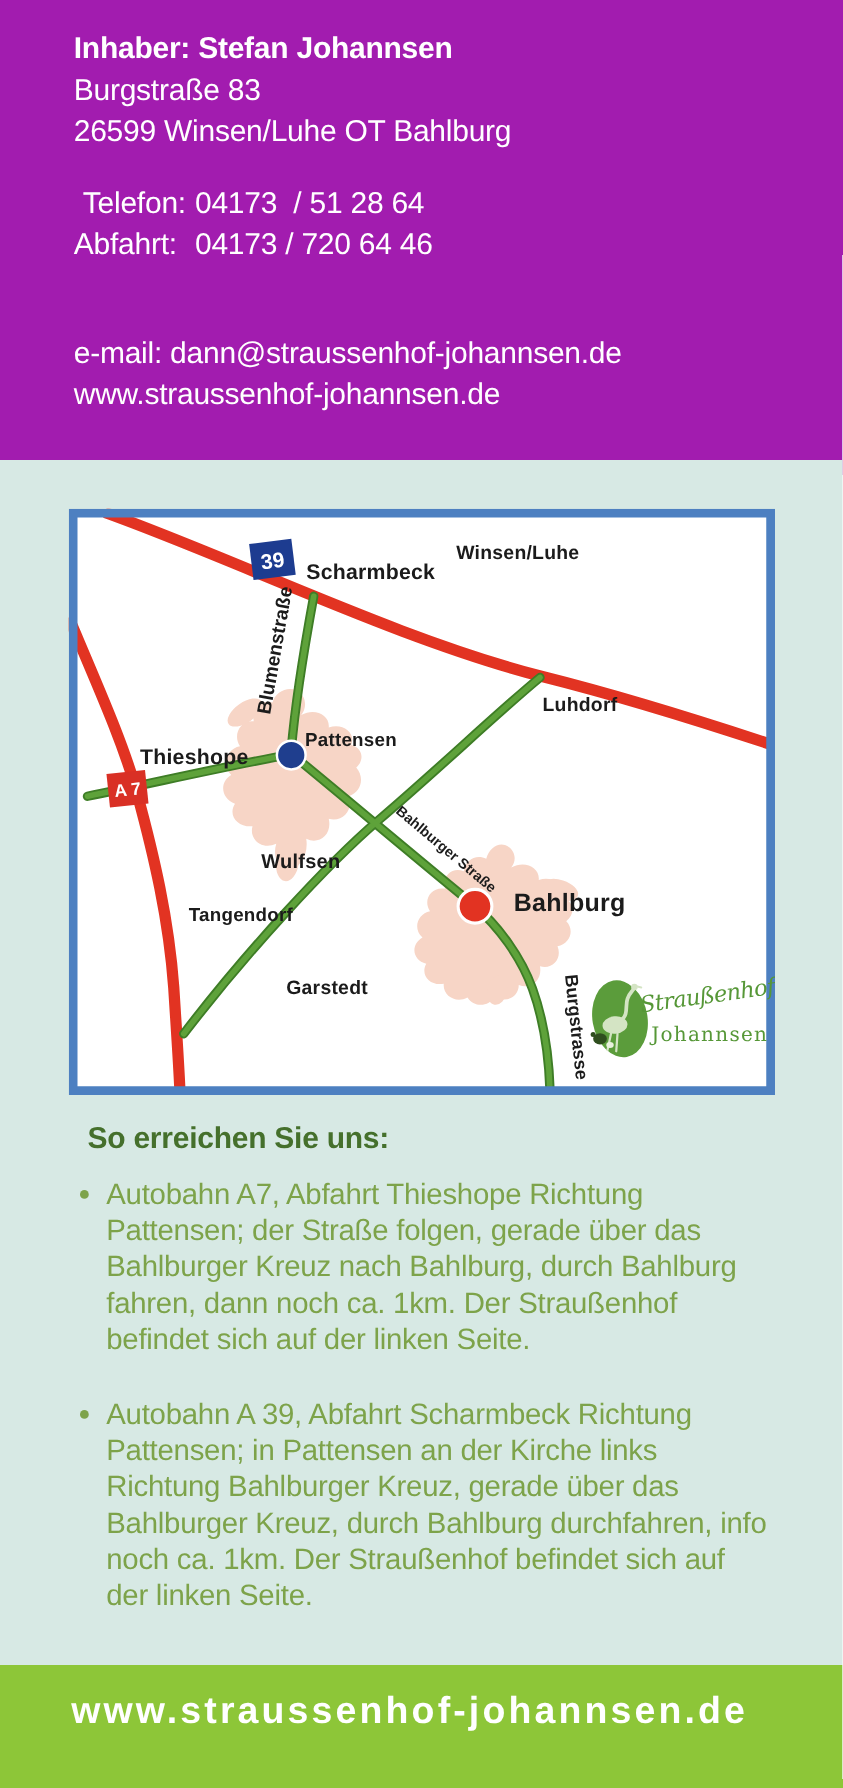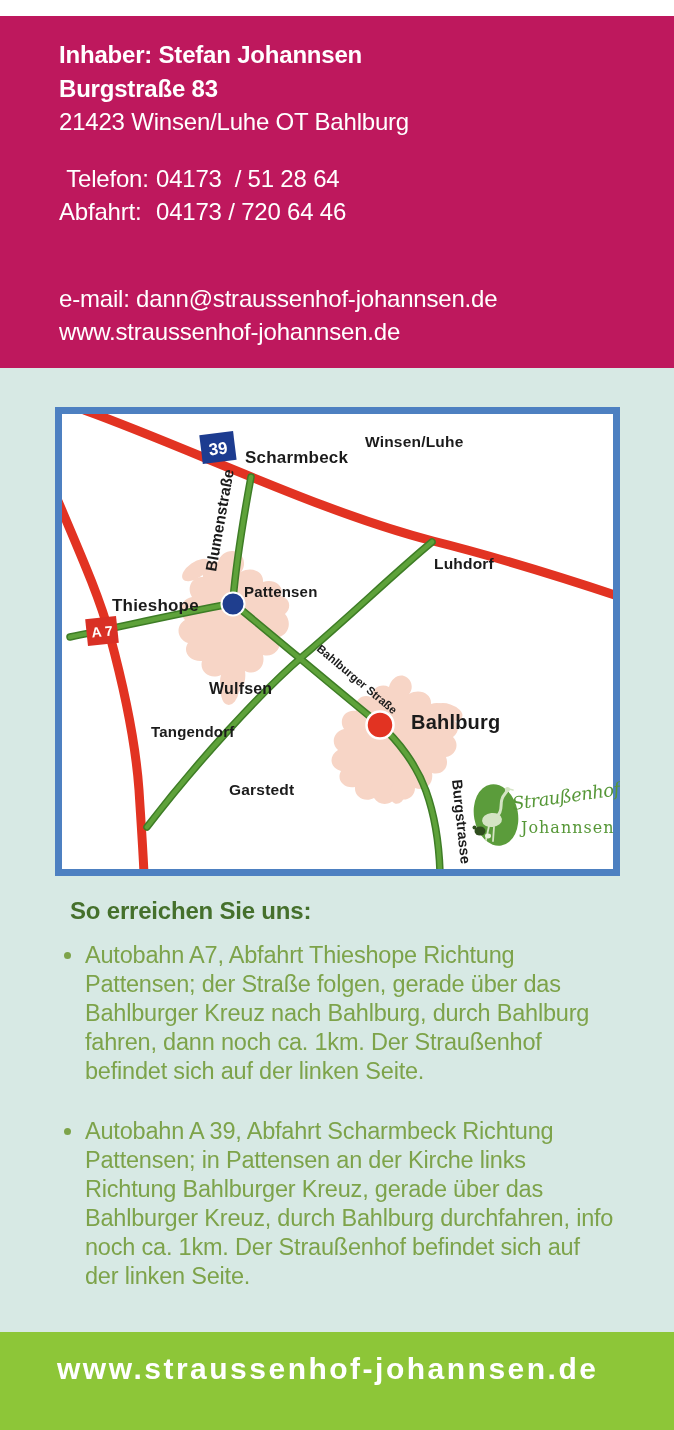--- a/index.html
+++ b/index.html
@@ -1,24 +1,24 @@
 <!DOCTYPE html>
 <html><head>
 <meta charset="utf-8">
 <style>
   * { margin:0; padding:0; box-sizing:border-box; }
   html,body { width:674px; }
   body { font-family:"Liberation Sans", sans-serif; background:#fff; }
   #page { position:relative; width:674px; height:1430px; overflow:hidden; background:#fff; }
 
   
-  .header { position:absolute; left:0; top:16px; width:674px; height:380px; background:#be185d; color:#fff; }
+  .header { position:absolute; left:0; top:0; width:674px; height:380px; background:#a21caf; color:#fff; }
   .hline { position:absolute; left:59px; font-size:24px; line-height:33px; letter-spacing:-0.2px; white-space:pre; }
   .owner  { top:22px; font-weight:bold; }
-  .addr1  { top:56px;font-weight:bold; }
+  .addr1  { top:56px; }
   .addr2  { top:89px; }
   .tel    { top:146px;text-align:center; } .fax { top:179px; } .mob { top:212px; }
   .email  { top:266px; } .web { top:299px; }
   .plabel { display:inline-block; width:97px; }
 
   
   .mid { position:absolute; left:0; top:368px; width:674px; height:964px; background:#d7e9e4; }
 
   
   .map { position:absolute; left:55px; top:407px; width:565px; height:469px; }
@@ -38,21 +38,21 @@
   .footer-url { position:absolute; left:57px; top:20px; color:#fff; font-size:30px; font-weight:600; letter-spacing:2.5px; }
 </style>
 </head>
 <body>
 
 <div id="page">
 
   <div class="header">
     <div class="hline owner">Inhaber: Stefan Johannsen</div>
     <div class="hline addr1">Burgstraße 83</div>
-    <div class="hline addr2">21423 Winsen/Luhe OT Bahlburg</div>
+    <div class="hline addr2">26599 Winsen/Luhe OT Bahlburg</div>
     <div class="hline tel"><span class="plabel">Telefon:</span><span>04173  / 51 28 64</span></div>
     <div class="hline fax"><span class="plabel">Abfahrt:</span><span>04173 / 720 64 46</span></div>
     <div class="hline email">e-mail: dann@straussenhof-johannsen.de</div>
     <div class="hline web">www.straussenhof-johannsen.de</div>
   </div>
 
   <div class="mid"></div>
 
   <div class="map">
     <svg viewBox="55 407 565 469" xmlns="http://www.w3.org/2000/svg">

